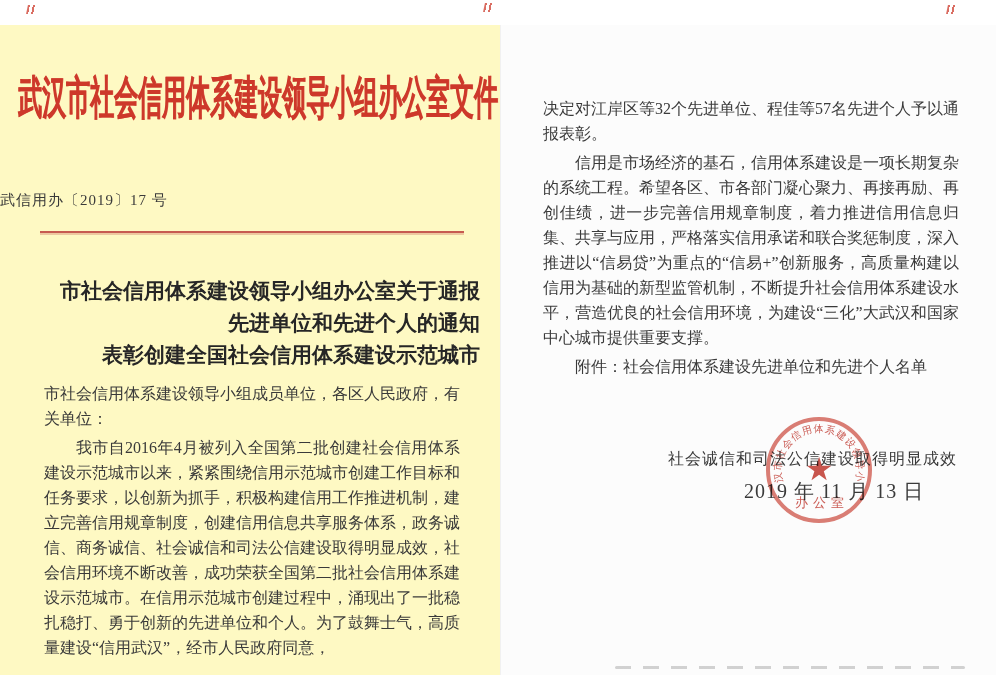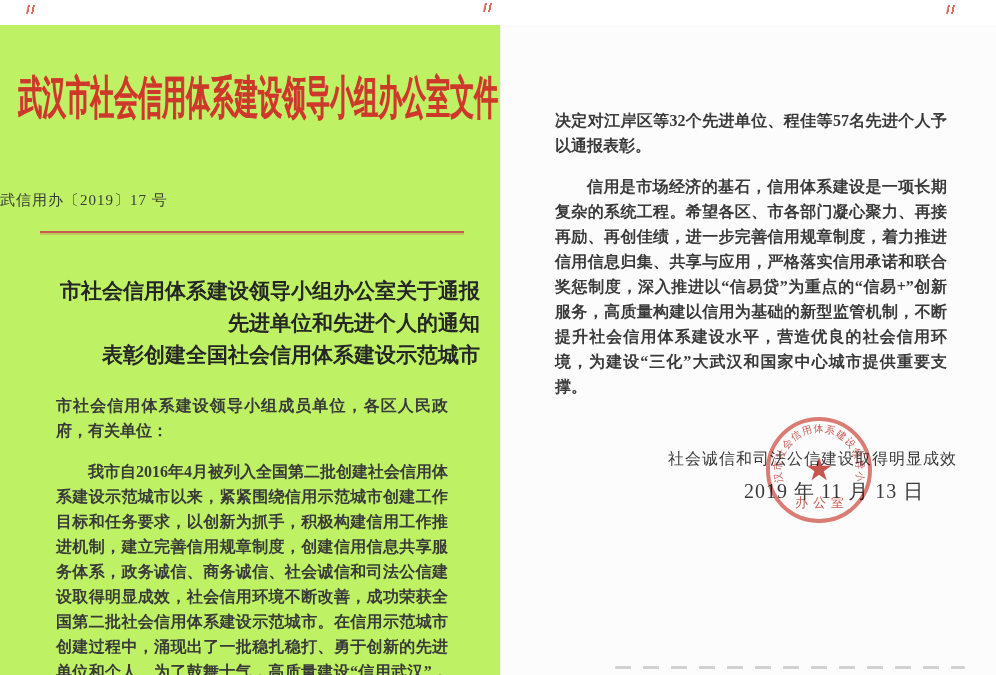--- a/index.html
+++ b/index.html
@@ -2,21 +2,21 @@
 <html><head>
 <meta charset="utf-8">
 <style>
   html,body{margin:0;padding:0;}
   body{
     width:996px;height:675px;position:relative;overflow:hidden;
     background:#ffffff;
     font-family:"Liberation Serif","DejaVu Serif",serif;
   }
   .page{position:absolute;top:25px;height:650px;}
-  .page-left{left:0;width:500px;background:#bef264;}
+  .page-left{left:0;width:500px;background:#fef9c3;}
   .page-right{left:500px;width:496px;background:#fcfcfc;border-left:1px solid #f1f1f1;}
 
   
   .banner{
     position:absolute;top:42px;left:18px;width:464px;
     text-align:center;font-size:24px;font-weight:bold;white-space:nowrap;
     color:#cd382a;
     transform:scaleY(1.9);transform-origin:center top;
     letter-spacing:0px;
     text-shadow:0.5px 0 0 #d95a4a;
@@ -30,21 +30,21 @@
     background:#c75b50;
     box-shadow:0 2px 0 rgba(199,91,80,0.30);
   }
   .title{
     position:absolute;top:250px;left:20px;width:460px;
     text-align:right;font-weight:bold;font-size:21px;line-height:32px;color:#262626;
   }
   .bodytext{
     font-size:16px;line-height:25px;color:#3a3a3a;text-align:justify;
   }
-  .bodytext p{margin:16px;font-weight:bold;}
+  .bodytext p{margin:4px;}
   .indent{text-indent:2em;}
   .body-left{position:absolute;top:352px;left:40px;width:424px;}
   .body-right{position:absolute;top:67px;left:38px;width:424px;}
   .attachment{margin-top:30px;}
 
   .signature{
     position:absolute;top:424px;right:40px;
     font-size:16px;color:#3a3a3a;letter-spacing:1px;
   }
   .date{
@@ -92,20 +92,21 @@
   <div class="bodytext body-left">
     <p>市社会信用体系建设领导小组成员单位，各区人民政府，有关单位：</p>
     <p class="indent">我市自2016年4月被列入全国第二批创建社会信用体系建设示范城市以来，紧紧围绕信用示范城市创建工作目标和任务要求，以创新为抓手，积极构建信用工作推进机制，建立完善信用规章制度，创建信用信息共享服务体系，政务诚信、商务诚信、社会诚信和司法公信建设取得明显成效，社会信用环境不断改善，成功荣获全国第二批社会信用体系建设示范城市。在信用示范城市创建过程中，涌现出了一批稳扎稳打、勇于创新的先进单位和个人。为了鼓舞士气，高质量建设“信用武汉”，经市人民政府同意，</p>
   </div>
 </div>
 
 <div class="page page-right">
   <div class="bodytext body-right">
     <p>决定对江岸区等32个先进单位、程佳等57名先进个人予以通报表彰。</p>
     <p class="indent">信用是市场经济的基石，信用体系建设是一项长期复杂的系统工程。希望各区、市各部门凝心聚力、再接再励、再创佳绩，进一步完善信用规章制度，着力推进信用信息归集、共享与应用，严格落实信用承诺和联合奖惩制度，深入推进以“信易贷”为重点的“信易+”创新服务，高质量构建以信用为基础的新型监管机制，不断提升社会信用体系建设水平，营造优良的社会信用环境，为建设“三化”大武汉和国家中心城市提供重要支撑。</p>
+    <p class="indent attachment">附件：社会信用体系建设先进单位和先进个人名单</p>
   </div>
 
   <div class="signature">社会诚信和司法公信建设取得明显成效</div>
   <div class="date">2019 年 11 月 13 日</div>
 
   <div class="seal">
     <svg width="106" height="106" viewBox="0 0 106 106">
       <defs>
         <path id="sealArc" d="M 17.3 66 A 38 38 0 1 1 88.7 66" fill="none"></path>
       </defs>

